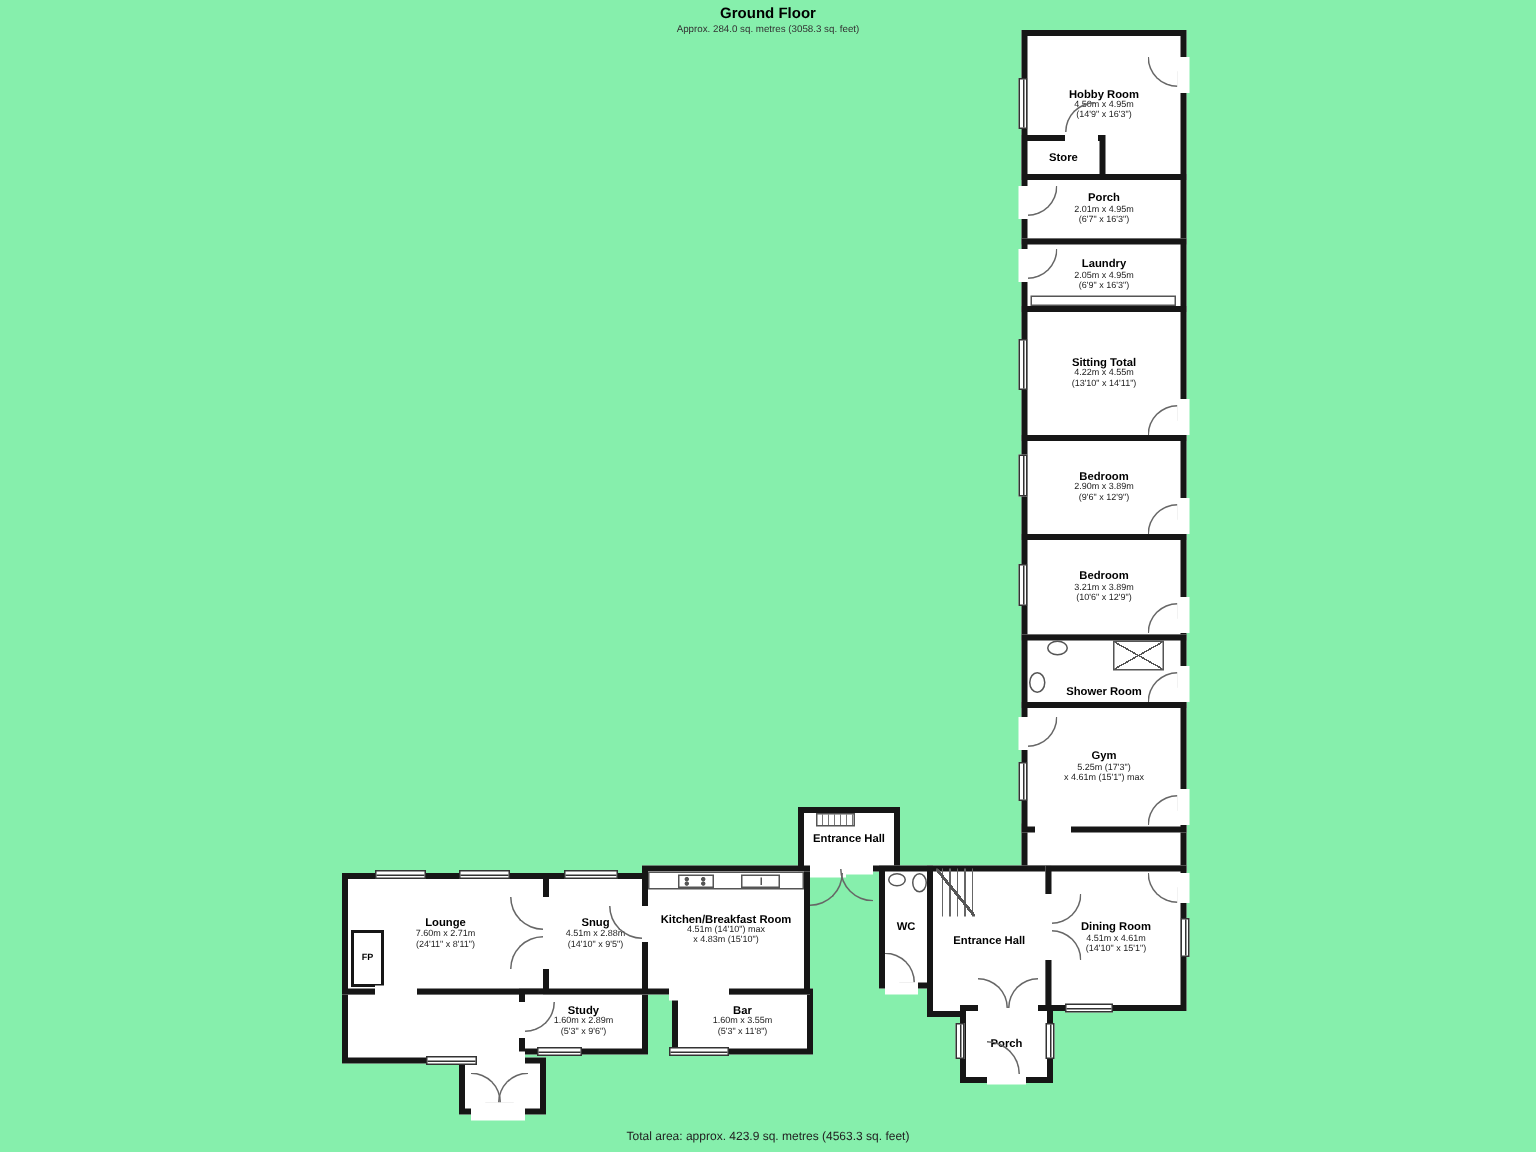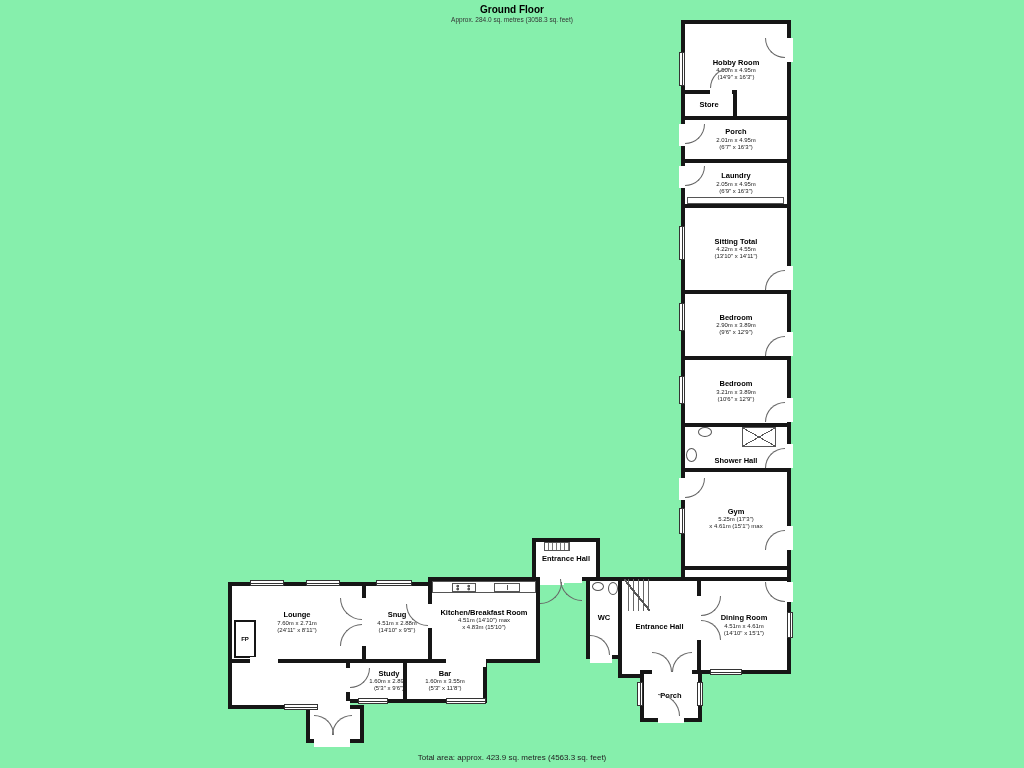--- a/index.html
+++ b/index.html
@@ -96,24 +96,24 @@
   </div>
   <div class="room" style="left:681px;top:356px;width:110px;height:71px">
     <div class="lbl">
       <div class="nm">Bedroom</div>
       <div class="dm">3.21m x 3.89m</div>
       <div class="dm">(10'6" x 12'9")</div>
     </div>
   </div>
   <div class="room" style="left:681px;top:423px;width:110px;height:49px;align-items:flex-end;padding-bottom:2px">
     <div class="lbl">
-        <div class="nm">Shower Hall</div>
-      </div>
-  </div>
-  <div class="room" style="left:681px;top:468px;width:110px;height:102px">
+        <div class="nm">Shower Room</div>
+      </div>
+  </div>
+  <div class="room" style="left:681px;top:468px;width:110px;height:87px">
     <div class="lbl">
       <div class="nm">Gym</div>
       <div class="dm">5.25m (17'3")</div>
       <div class="dm">x 4.61m (15'1") max</div>
     </div>
   </div>
 
   <div class="room" style="left:228px;top:659px;width:122px;height:50px"></div>
   <div class="room" style="left:306px;top:705px;width:58px;height:38px"></div>
 
@@ -131,21 +131,21 @@
       <div class="dm">(5'3" x 9'6")</div>
     </div>
   </div>
   <div class="room" style="left:362px;top:582px;width:70px;height:81px">
     <div class="lbl">
       <div class="nm">Snug</div>
       <div class="dm">4.51m x 2.88m</div>
       <div class="dm">(14'10" x 9'5")</div>
     </div>
   </div>
-  <div class="room" style="left:403px;top:659px;width:84px;height:44px">
+  <div class="room" style="left:448px;top:659px;width:94px;height:44px">
     <div class="lbl">
       <div class="nm">Bar</div>
       <div class="dm">1.60m x 3.55m</div>
       <div class="dm">(5'3" x 11'8")</div>
     </div>
   </div>
   <div class="room" style="left:428px;top:577px;width:112px;height:86px">
     <div class="lbl">
       <div class="nm nm-wide">Kitchen/Breakfast Room</div>
       <div class="dm">4.51m (14'10") max</div>

